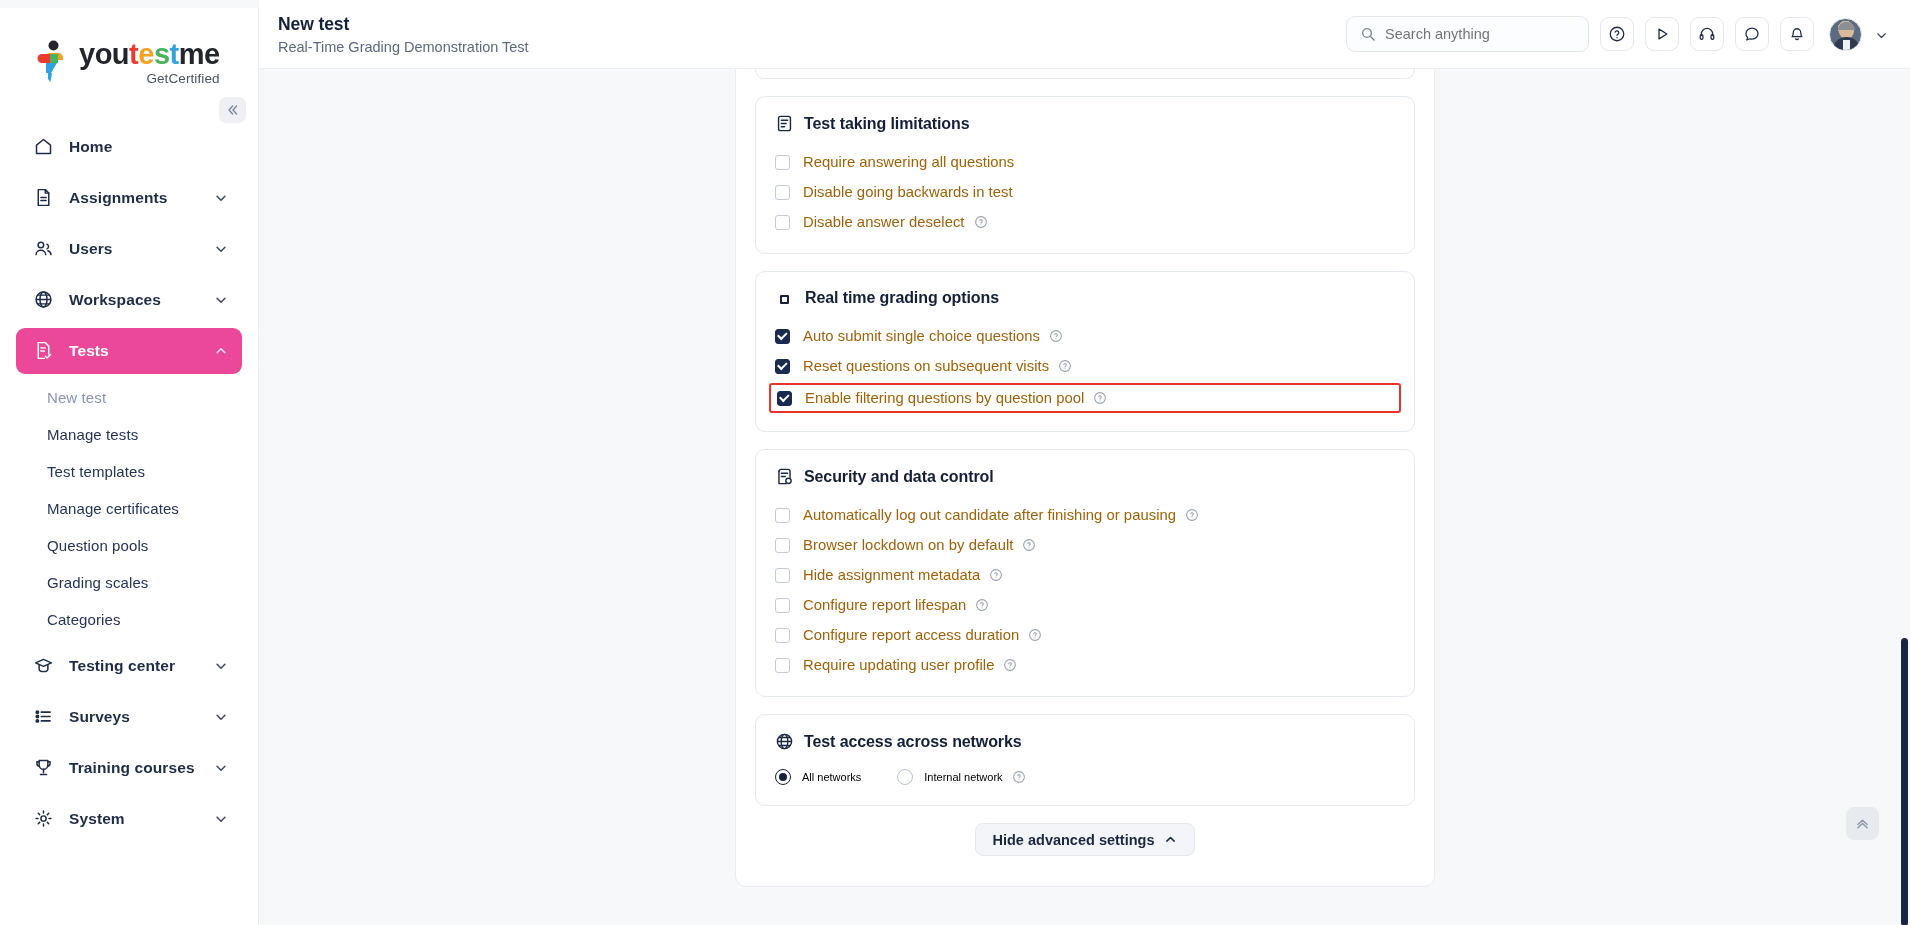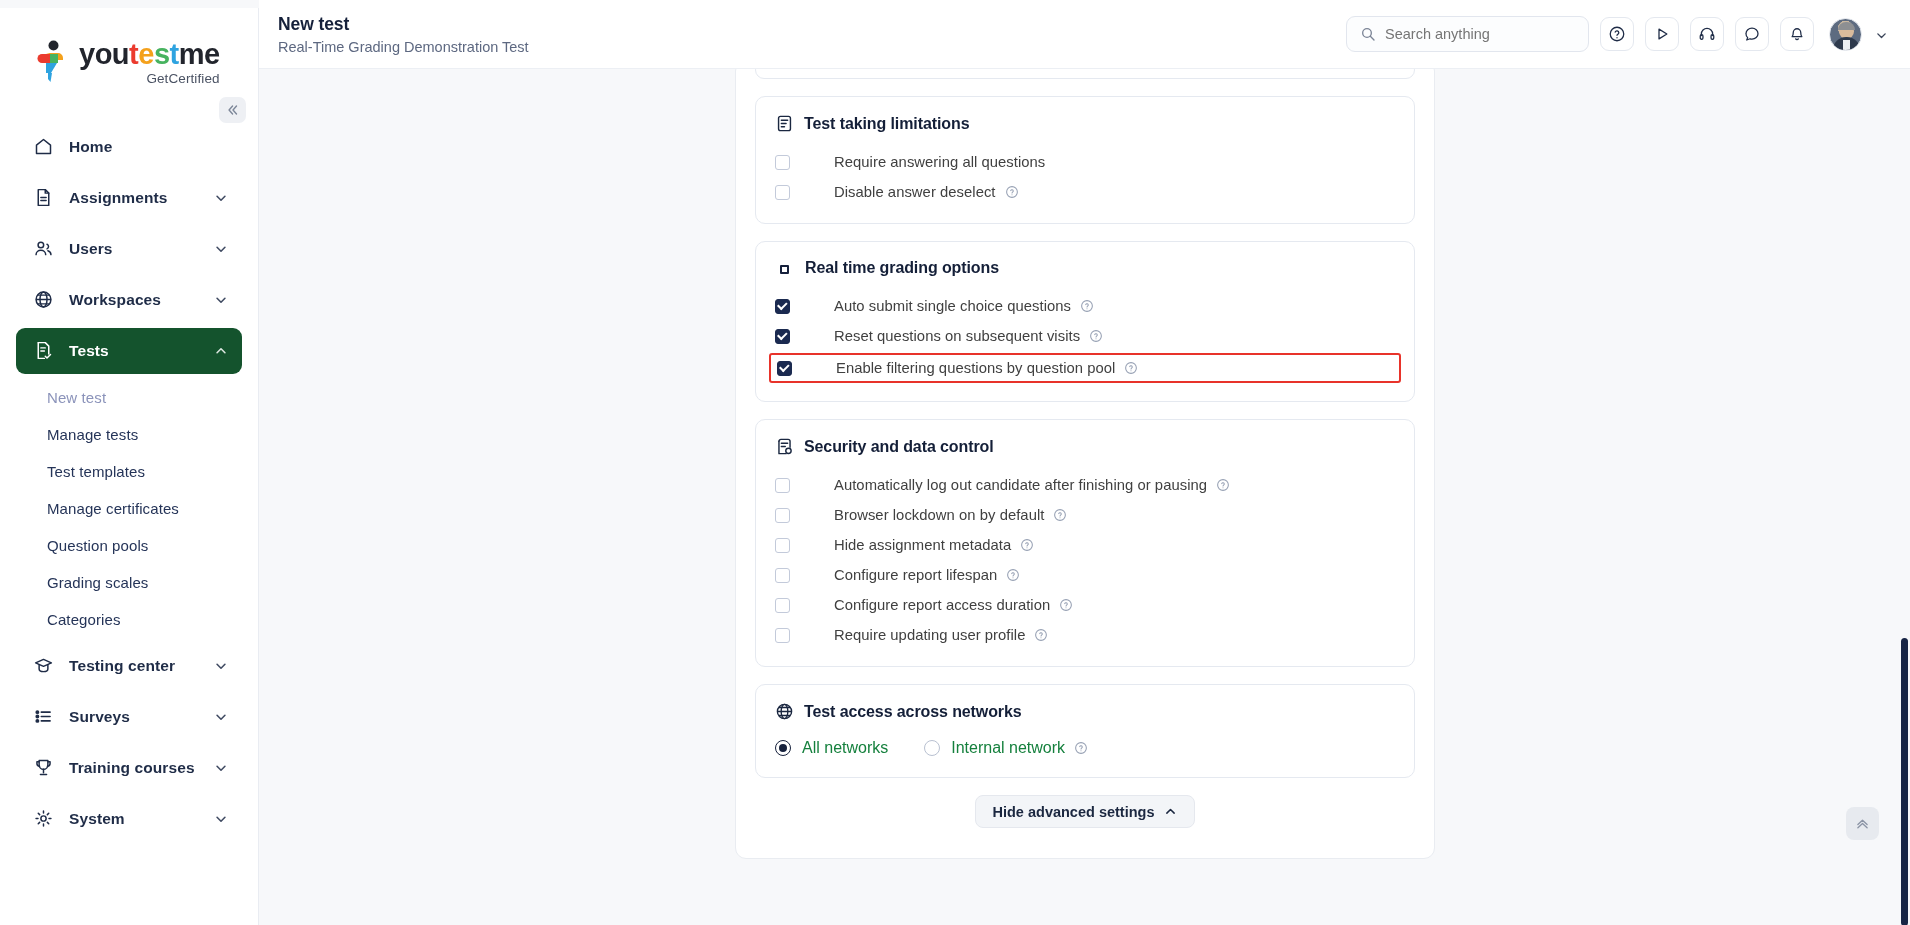--- a/index.html
+++ b/index.html
@@ -54,21 +54,21 @@
   .nav { margin-top: 38px; }
   .nav-item {
     display: flex; align-items: center;
     height: 46px;
     margin: 5px 16px;
     padding: 0 14px 0 16px;
     border-radius: 9px;
     cursor: pointer;
     color: #1f2c47;
   }
-  .nav-item.active { background: #14532d; color: #ffffff; }
+  .nav-item.active { background: #ec4899; color: #ffffff; }
   .nav-ico {
     width: 23px; height: 23px; flex: none;
     display: flex; align-items: center; justify-content: center;
     margin-right: 14px;
   }
   .nav-ico svg { width: 21px; height: 21px; }
   .nav-label { font-size: 15.5px; font-weight: 600; flex: 1; letter-spacing: 0.1px; }
   .nav-item.active .nav-label { font-weight: 700; }
   .nav-chev { width: 14px; height: 14px; flex: none; opacity: .85; }
 
@@ -203,39 +203,39 @@
     background: #ffffff; margin-right: 13px;
     display: flex; align-items: center; justify-content: center;
     cursor: pointer;
   }
   .cb.checked { background: #1b2a50; border-color: #1b2a50; }
   .cb.checked::after {
     content: ""; width: 7px; height: 3.5px;
     border-left: 2px solid #fff; border-bottom: 2px solid #fff;
     transform: rotate(-45deg) translate(0.5px, -1px);
   }
-  .opt-label { font-size: 14.8px; color: #404040; letter-spacing: 0.05px; margin-left: 31px; }
+  .opt-label { font-size: 14.8px; color: #a16207; letter-spacing: 0.05px; }
   .help {
     width: 14px; height: 14px; margin-left: 9px; flex: none;
     color: #96a0b3; cursor: pointer;
   }
   .help svg { width: 14px; height: 14px; display: block; }
 
   .radio-row { display: flex; align-items: center; padding: 4px 0; }
   .radio {
     width: 16px; height: 16px; border-radius: 50%;
     border: 1.6px solid #b9c1d1; background: #fff;
     margin-right: 11px; flex: none;
     display: flex; align-items: center; justify-content: center; cursor: pointer;
   }
   .radio.sel { border: 1.8px solid #16213c; }
   .radio.sel::after {
     content: ""; width: 8px; height: 8px; border-radius: 50%; background: #16213c;
   }
-  .radio-label { font-size: 16px; color: #15803d; margin-right: 36px; }
+  .radio-label { font-size: 11px; color: #000000; margin-right: 36px; }
 
   .hide-btn-wrap { display: flex; justify-content: center; margin-top: 5px; }
   .hide-btn {
     display: flex; align-items: center; gap: 10px;
     height: 33px; padding: 4px 17px;
     background: #f3f5f8; border: 1px solid #e5e8ee;
     border-radius: 8px; cursor: pointer;
     font-family: "Liberation Sans", sans-serif;
     font-size: 14.5px; font-weight: 600; color: #1b2740;
   }
@@ -528,20 +528,24 @@
             </svg>
         </span>
         <span class="panel-title">Test taking limitations</span>
       </div>
 
       <div class="opt-row">
         <span class="cb"></span>
         <span class="opt-label">Require answering all questions</span>
       </div>
 
+      <div class="opt-row">
+        <span class="cb"></span>
+        <span class="opt-label">Disable going backwards in test</span>
+      </div>
 
       <div class="opt-row">
         <span class="cb"></span>
         <span class="opt-label">Disable answer deselect</span>
         <span class="help">
           <svg viewBox="0 0 24 24" fill="none" stroke="currentColor" stroke-width="1.8" stroke-linecap="round">
               <circle cx="12" cy="12" r="9.2"></circle>
               <path d="M9.8 9.6a2.3 2.3 0 0 1 4.4.8c0 1.5-2.2 1.9-2.2 3.2"></path>
               <circle cx="12" cy="16.8" r="0.9" fill="currentColor" stroke="none"></circle>
             </svg>

